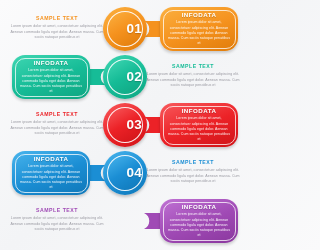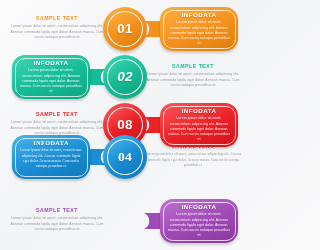--- a/index.html
+++ b/index.html
@@ -8,37 +8,37 @@
     background:linear-gradient(135deg,#fbfbfc 0%,#f3f4f6 45%,#fafafb 100%);
     font-family:"Liberation Sans",sans-serif;
     overflow:hidden;position:relative;
   }
   .infographic{position:absolute;inset:0;}
 
   .row{position:absolute;left:0;width:250px;height:50px;}
   .row-1{top:4px;}
   .row-2{top:52px;}
   .row-3{top:100px;}
-  .row-4{top:132px;font-family:Liberation Serif, serif;}
+  .row-4{top:148px;}
   .row-5{top:196px;}
 
   
   .circle-wrap{
     position:absolute;left:50%;top:50%;
     transform:translate(-50%,-50%);
     width:44px;height:44px;z-index:5;
   }
   .circle-outer{
     position:absolute;inset:0;border-radius:50%;
     box-shadow:0 2px 3px rgba(0,0,0,.22);
   }
   .circle-inner{
     position:absolute;inset:4px;border-radius:50%;
     border:1.1px solid rgba(255,255,255,.92);
-    display:flex;align-items:center;justify-content:center;
+    display:flex;align-items:center;justify-content:flex-end;
     box-sizing:border-box;
   }
   .circle-num{
     color:#fff;font-size:13.5px;font-weight:bold;
     letter-spacing:.3px;line-height:1;
     text-shadow:0 1px 1px rgba(0,0,0,.18);
   }
 
   
   .connector{
@@ -130,21 +130,21 @@
         </svg>
       </div>
       <div class="infobox box-left" style="background: linear-gradient(160deg, rgb(63, 214, 178) 0%, rgb(22, 188, 151) 52%, rgb(15, 165, 129) 100%);">
         <div class="infobox-content">
           <div class="infobox-title">INFODATA</div>
           <div class="infobox-body">Lorem ipsum dolor sit amet, consectetuer adipiscing elit. Aenean commodo ligula eget dolor. Aenean massa. Cum sociis natoque penatibus et</div>
         </div>
       </div>
       <div class="circle-wrap">
         <div class="circle-outer" style="background: linear-gradient(150deg, rgb(63, 214, 178) 0%, rgb(22, 188, 151) 55%, rgb(15, 165, 129) 100%);">
-          <div class="circle-inner" style="background: linear-gradient(150deg, rgb(63, 214, 178) 0%, rgb(22, 188, 151) 48%, rgb(15, 165, 129) 100%); font-style: italic;">
+          <div class="circle-inner" style="background: linear-gradient(150deg, rgb(63, 214, 178) 0%, rgb(22, 188, 151) 48%, rgb(15, 165, 129) 100%);">
             <span class="circle-num">02</span>
           </div>
         </div>
       </div>
       <div class="textblock text-right">
         <div class="sample-title" style="color: rgb(22, 188, 151);">SAMPLE TEXT</div>
         <div class="sample-body">Lorem ipsum dolor sit amet, consectetuer adipiscing elit. Aenean commodo ligula eget dolor. Aenean massa. Cum sociis natoque penatibus et</div>
       </div>
     </div>
     <div class="row row-3">
@@ -155,21 +155,21 @@
       </div>
       <div class="infobox box-right" style="background: linear-gradient(160deg, rgb(248, 89, 92) 0%, rgb(236, 34, 39) 52%, rgb(207, 20, 24) 100%);">
         <div class="infobox-content">
           <div class="infobox-title">INFODATA</div>
           <div class="infobox-body">Lorem ipsum dolor sit amet, consectetuer adipiscing elit. Aenean commodo ligula eget dolor. Aenean massa. Cum sociis natoque penatibus et</div>
         </div>
       </div>
       <div class="circle-wrap">
         <div class="circle-outer" style="background: linear-gradient(150deg, rgb(248, 89, 92) 0%, rgb(236, 34, 39) 55%, rgb(207, 20, 24) 100%);">
           <div class="circle-inner" style="background: linear-gradient(150deg, rgb(248, 89, 92) 0%, rgb(236, 34, 39) 48%, rgb(207, 20, 24) 100%);">
-            <span class="circle-num">08</span>
+            <span class="circle-num">03</span>
           </div>
         </div>
       </div>
       <div class="textblock text-left">
         <div class="sample-title" style="color: rgb(236, 34, 39);">SAMPLE TEXT</div>
         <div class="sample-body">Lorem ipsum dolor sit amet, consectetuer adipiscing elit. Aenean commodo ligula eget dolor. Aenean massa. Cum sociis natoque penatibus et</div>
       </div>
     </div>
     <div class="row row-4">
       <div class="connector conn-left">

